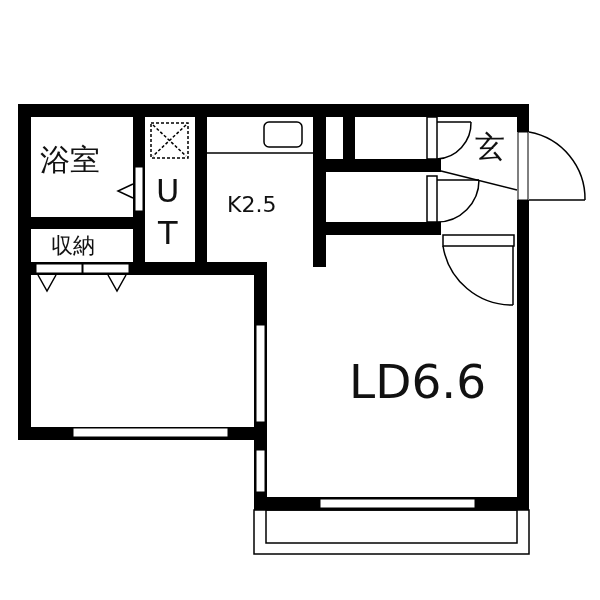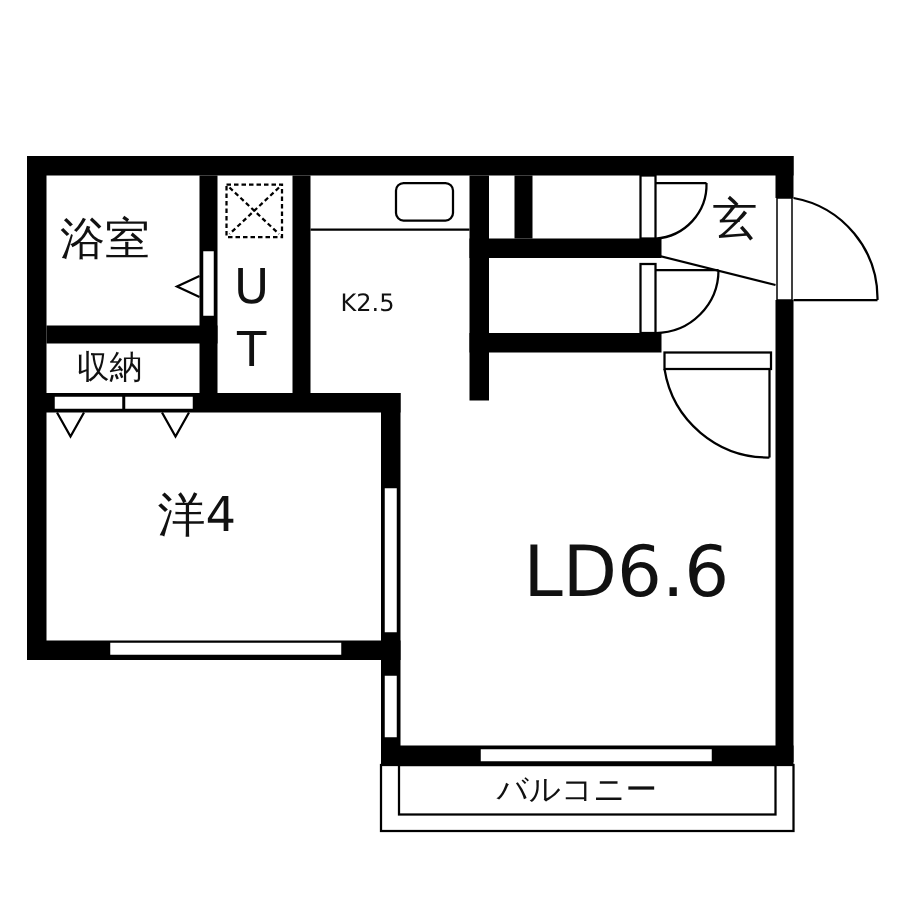--- a/index.html
+++ b/index.html
@@ -104,18 +104,16 @@
   <g fill="none" stroke="#000" stroke-width="1.5">
     <rect x="254" y="488" width="275" height="44"></rect>
     <rect x="266" y="488" width="251" height="33"></rect>
   </g>
 </svg>
 
   <div class="lbl" style="left:40px;top:123px;font-size:30px;">浴室</div>
   <div class="lbl" style="left:51px;top:213px;font-size:22px;text-align:right;">収納</div>
   <div class="lbl" style="left:156px;top:153px;font-size:32px;">U</div>
   <div class="lbl" style="left:158px;top:195px;font-size:32px;">T</div>
-  <div class="lbl" style="left:227px;top:172px;font-size:16px;">K2.5</div>
+  <div class="lbl" style="left:227px;top:172px;font-size:22px;">K2.5</div>
   <div class="lbl" style="left:475px;top:110px;font-size:30px;">玄</div>
-  <div class="lbl" style="left:105px;top:305px;font-size:32px;">洋4</div>
   <div class="lbl" style="left:349px;top:336px;font-size:47px;text-align:center;">LD6.6</div>
-  <div class="lbl" style="left:331px;top:494px;font-size:21px;">バルコニー</div>
 </div>
 
 </body></html>

